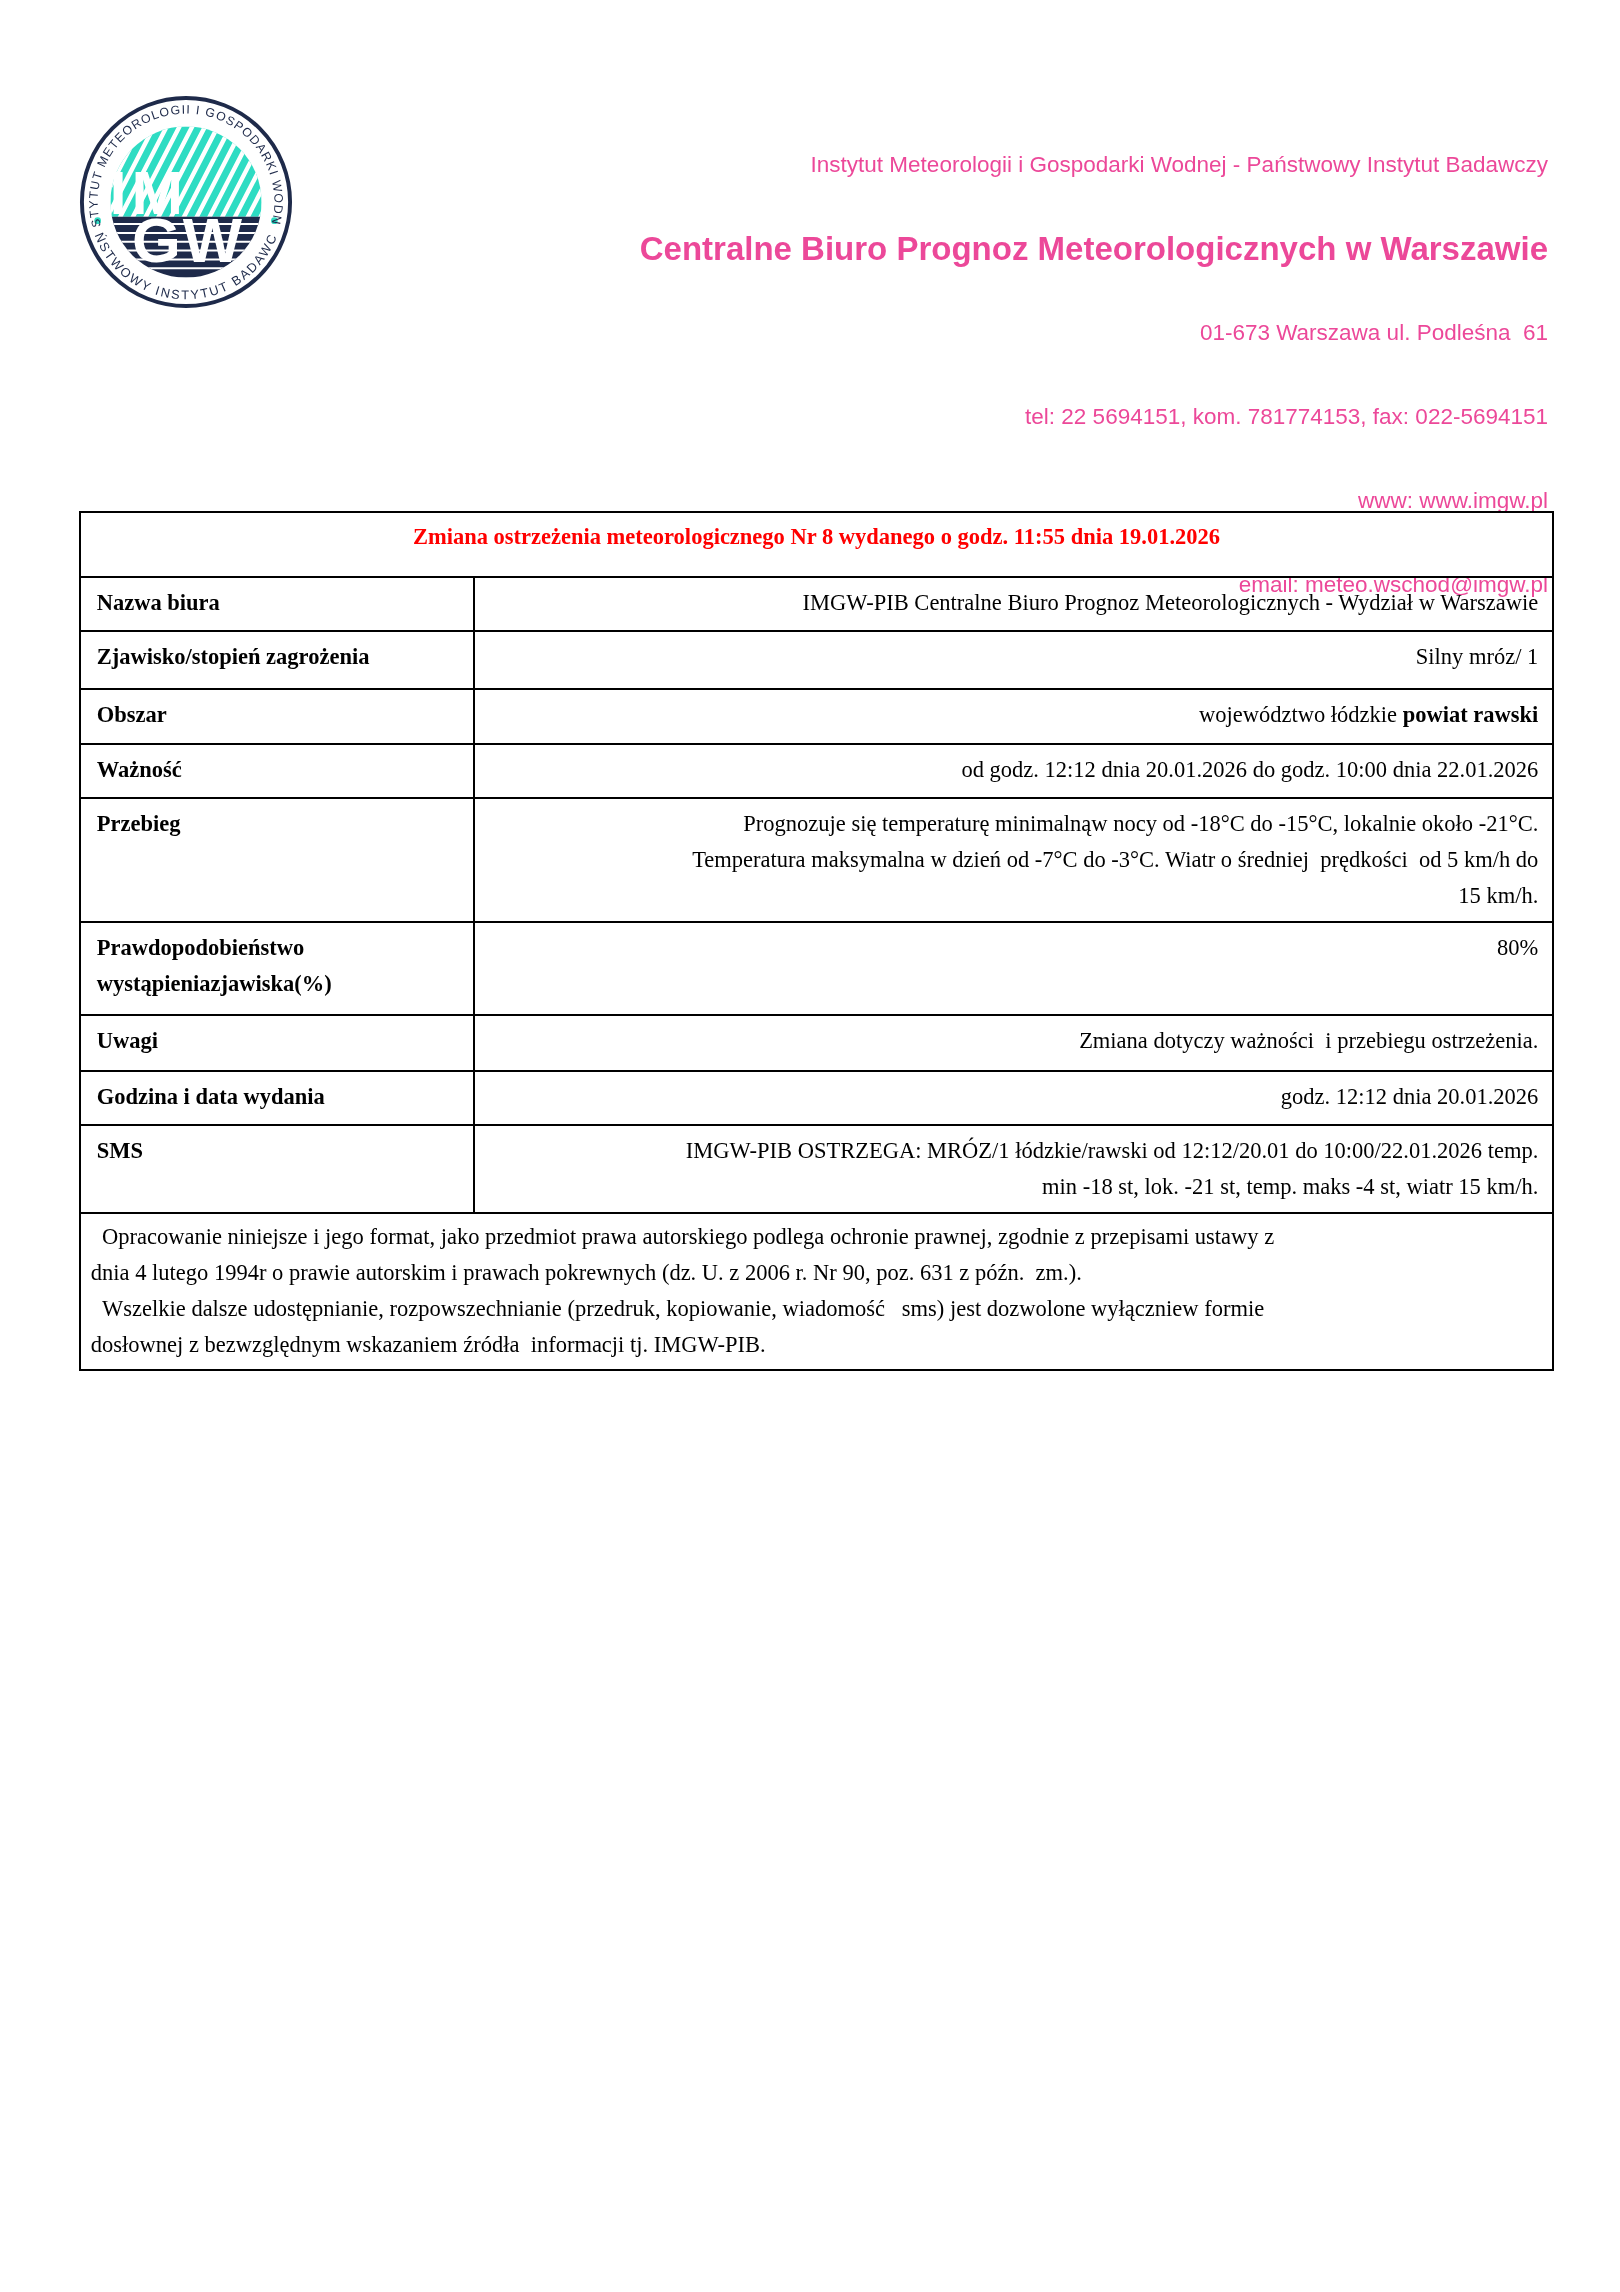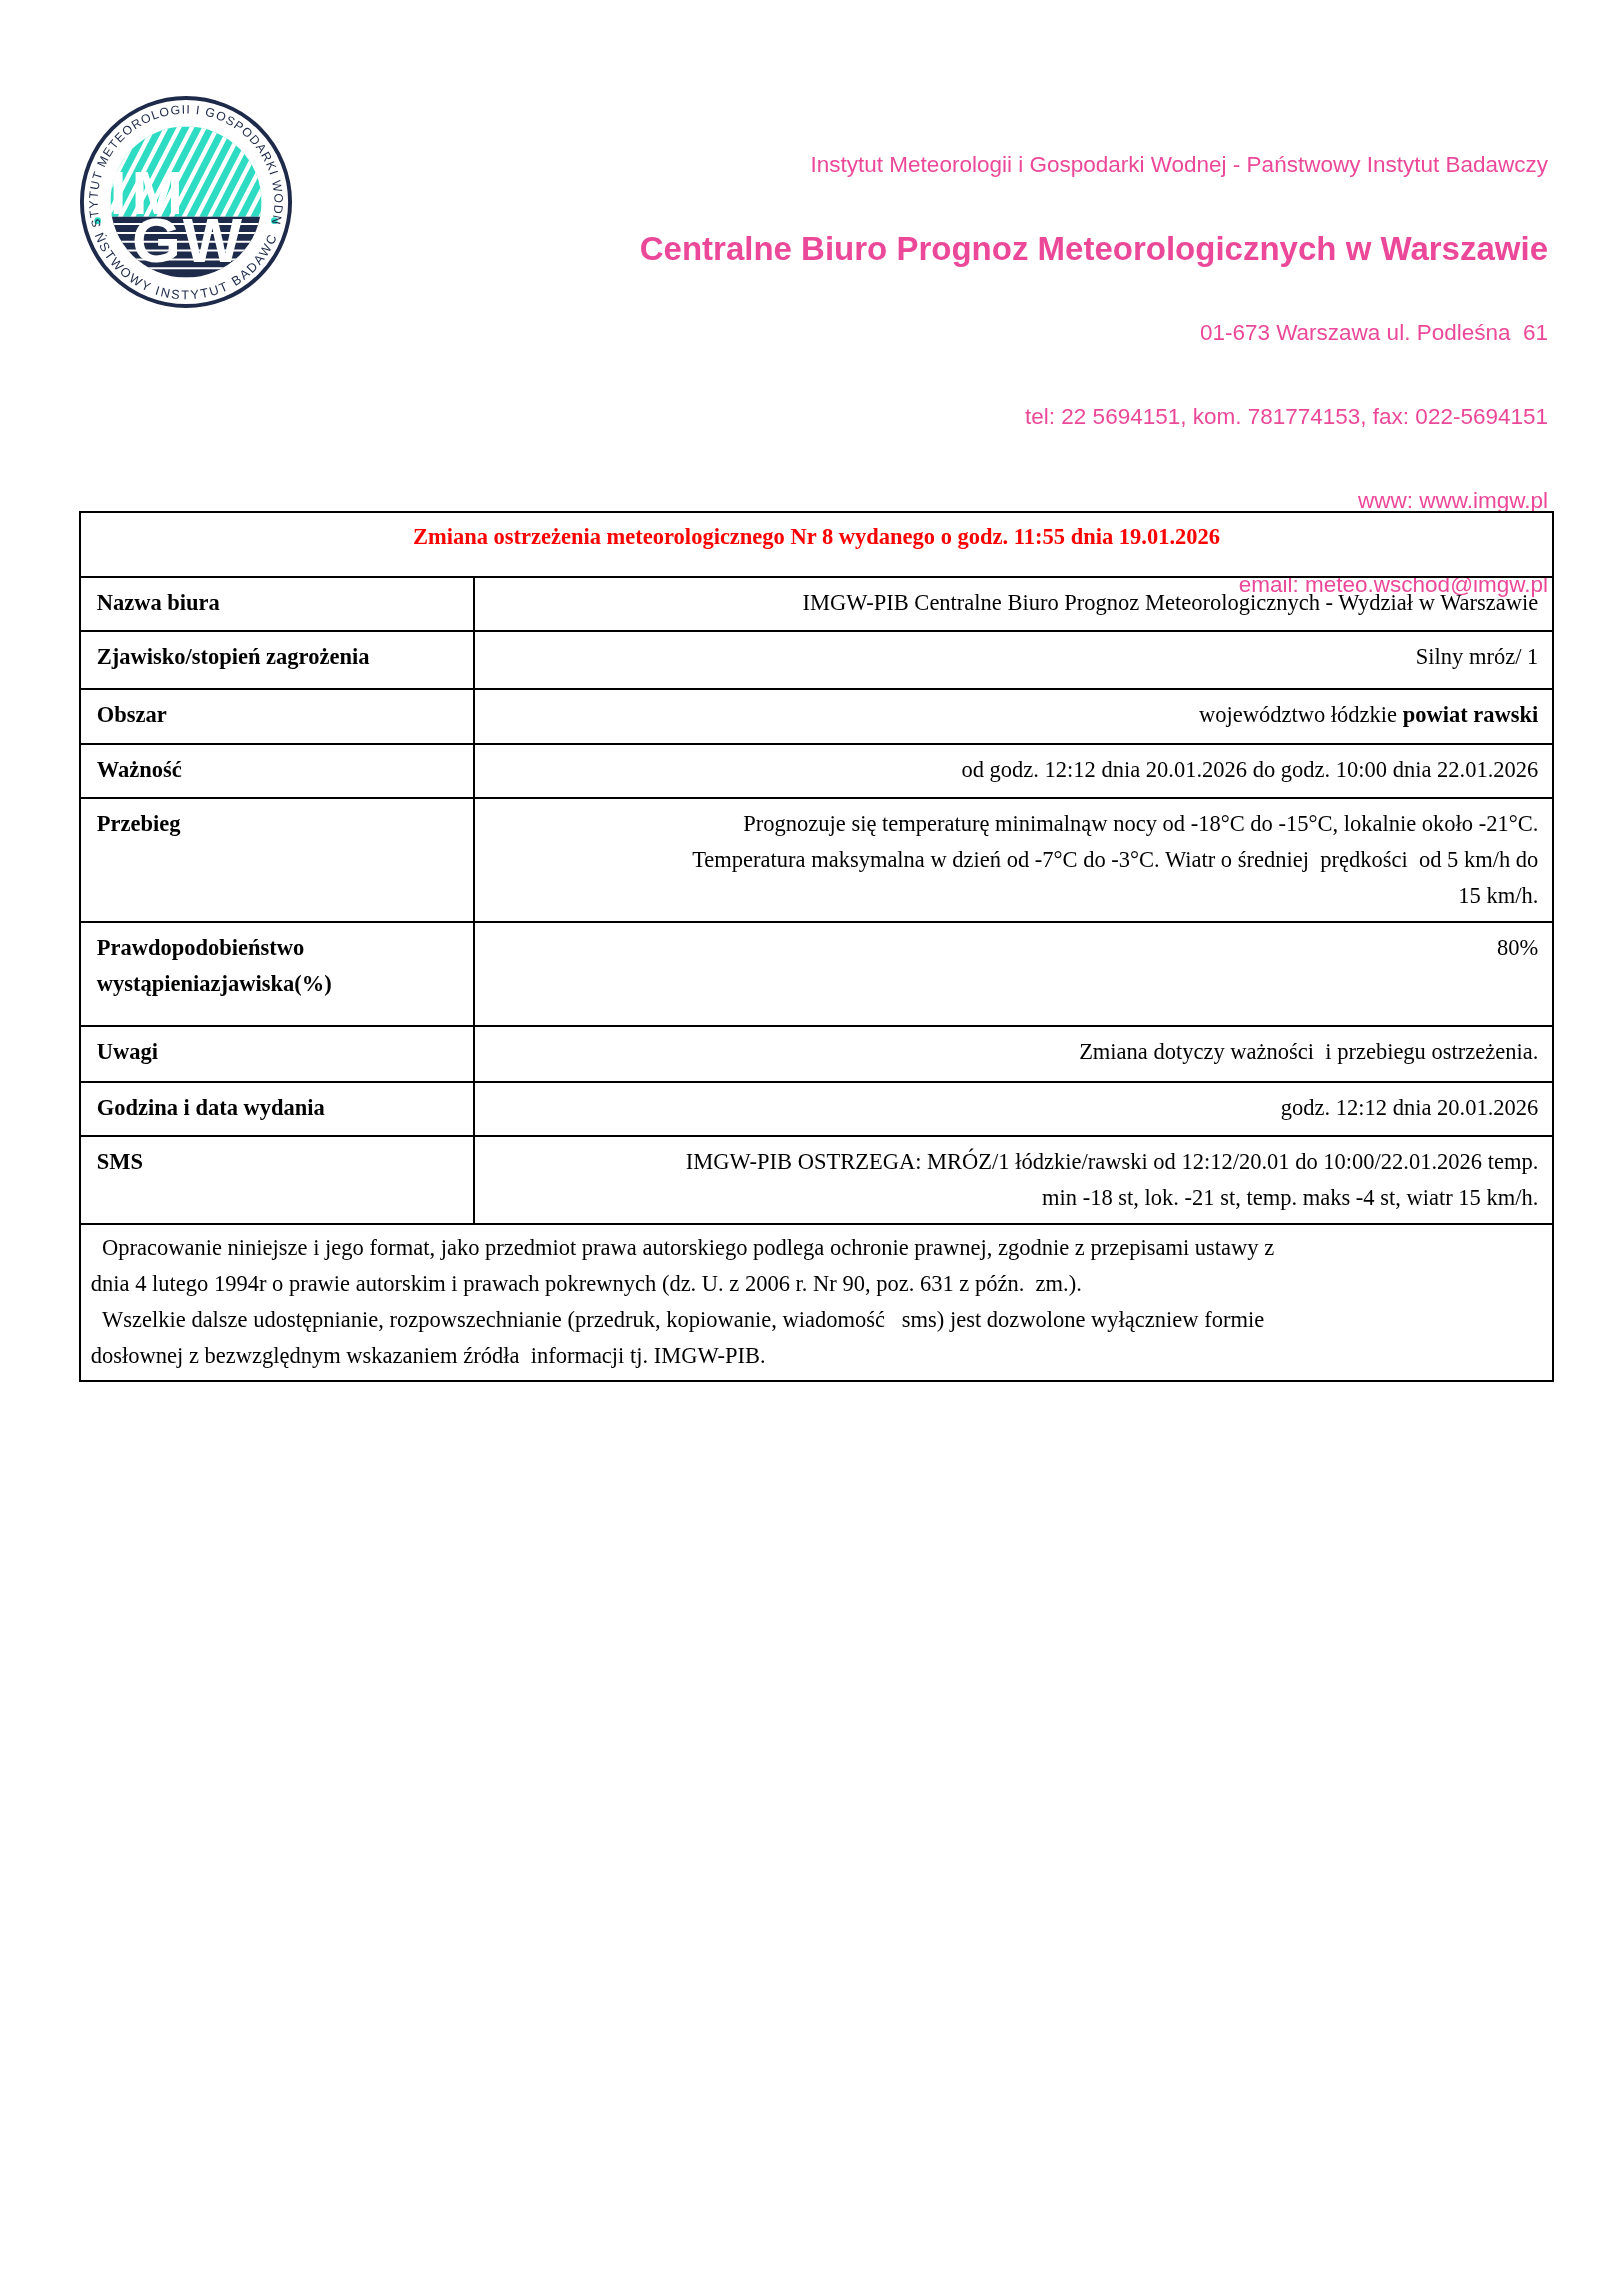--- a/index.html
+++ b/index.html
@@ -164,21 +164,21 @@
       <td class="val">od godz. 12:12 dnia 20.01.2026 do godz. 10:00 dnia 22.01.2026</td>
     </tr>
 
     <tr style="height:122px">
       <td class="lbl">Przebieg</td>
       <td class="val">Prognozuje się temperaturę minimalnąw nocy od -18°C do -15°C, lokalnie około -21°C.
 Temperatura maksymalna w dzień od -7°C do -3°C. Wiatr o średniej  prędkości  od 5 km/h do
 15 km/h.</td>
     </tr>
 
-    <tr style="height:104px">
+    <tr style="height:93px">
       <td class="lbl">Prawdopodobieństwo wystąpieniazjawiska(%)</td>
       <td class="val">80%</td>
     </tr>
 
     <tr style="height:56px">
       <td class="lbl">Uwagi</td>
       <td class="val">Zmiana dotyczy ważności  i przebiegu ostrzeżenia.</td>
     </tr>
 
     <tr style="height:54px">

